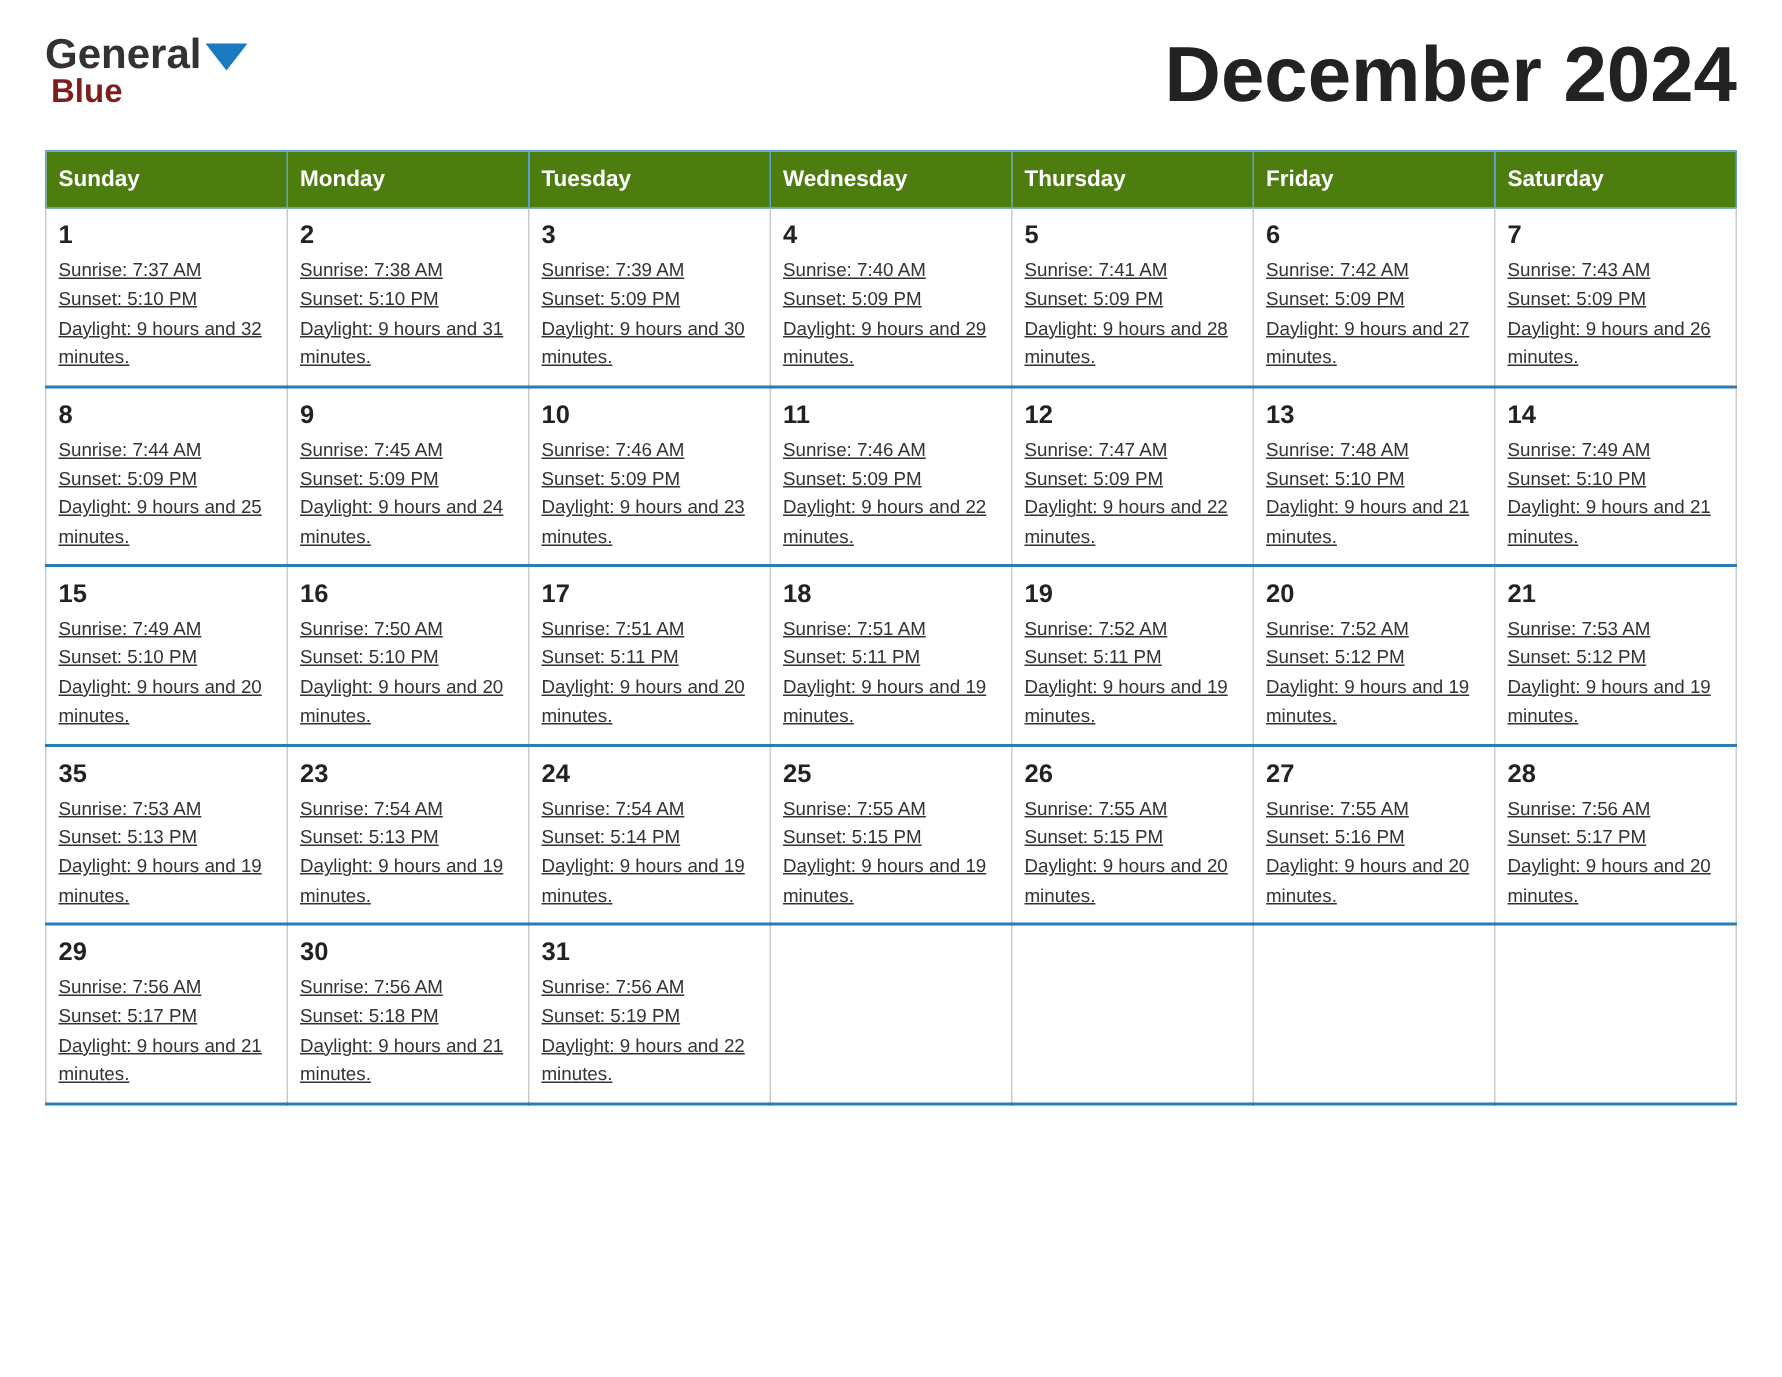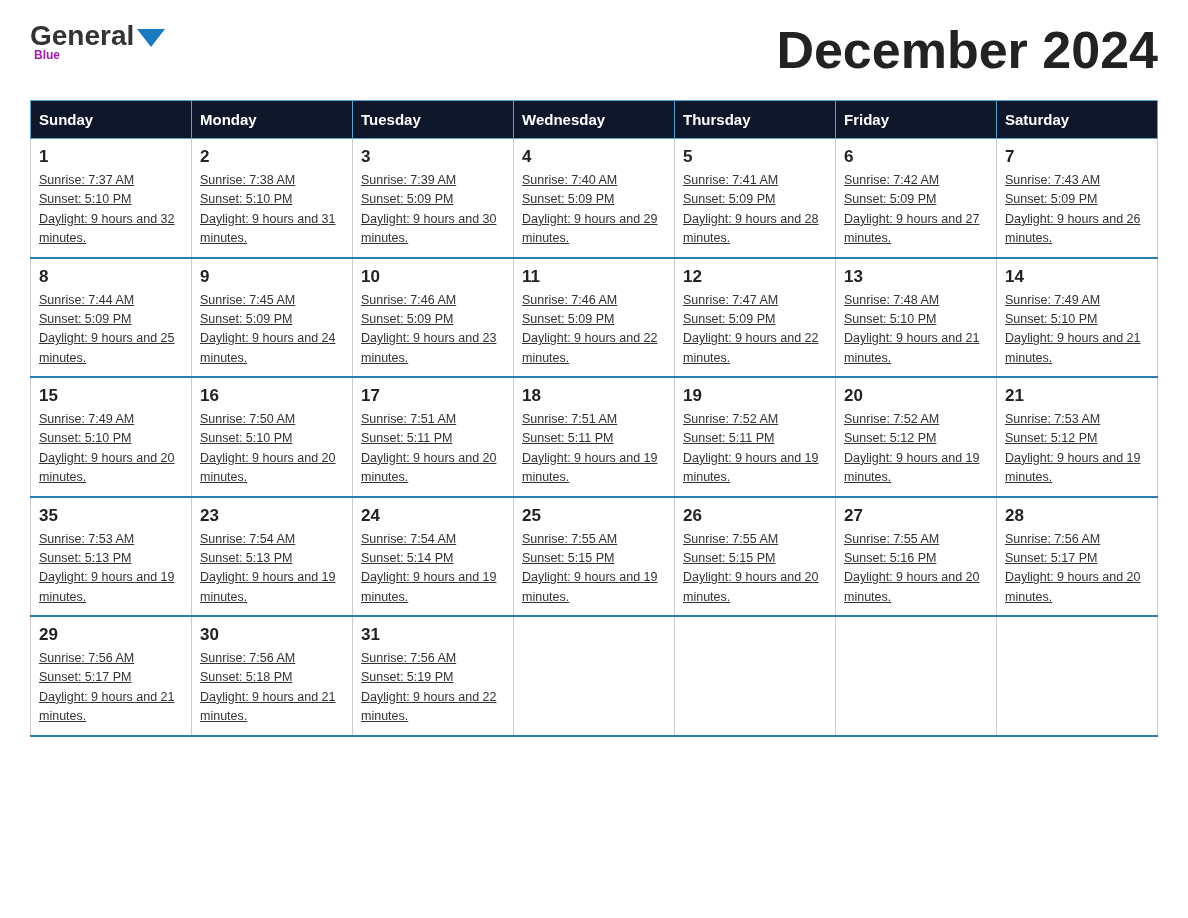--- a/index.html
+++ b/index.html
@@ -32,22 +32,22 @@
     .logo-triangle {
       width: 0;
       height: 0;
       border-left: 14px solid transparent;
       border-right: 14px solid transparent;
       border-top: 18px solid #1a7abf;
       margin: 0 3px;
       margin-bottom: -4px;
     }
     .logo-underline {
-      font-size: 12px;
-      color: #a21caf;
+      font-size: 22px;
+      color: #7f1d1d;
       font-weight: bold;
       margin-top: -4px;
       padding-left: 4px;
     }
     .title-block {
       text-align: left;
     }
     .month-title {
       font-size: 52px;
       font-weight: bold;
@@ -57,21 +57,21 @@
       font-size: 22px;
       color: #555;
       margin-top: 4px;
     }
     .calendar {
       width: 100%;
       border-collapse: collapse;
       border: 1px solid #aaa;
     }
     .calendar th {
-      background-color: #0f172a;
+      background-color: #4d7c0f;
       color: #fff;
       font-weight: bold;
       font-size: 15px;
       padding: 10px 8px;
       text-align: left;
       border: 1px solid #5ba3cc;
     }
     .calendar td {
       vertical-align: top;
       padding: 8px;

